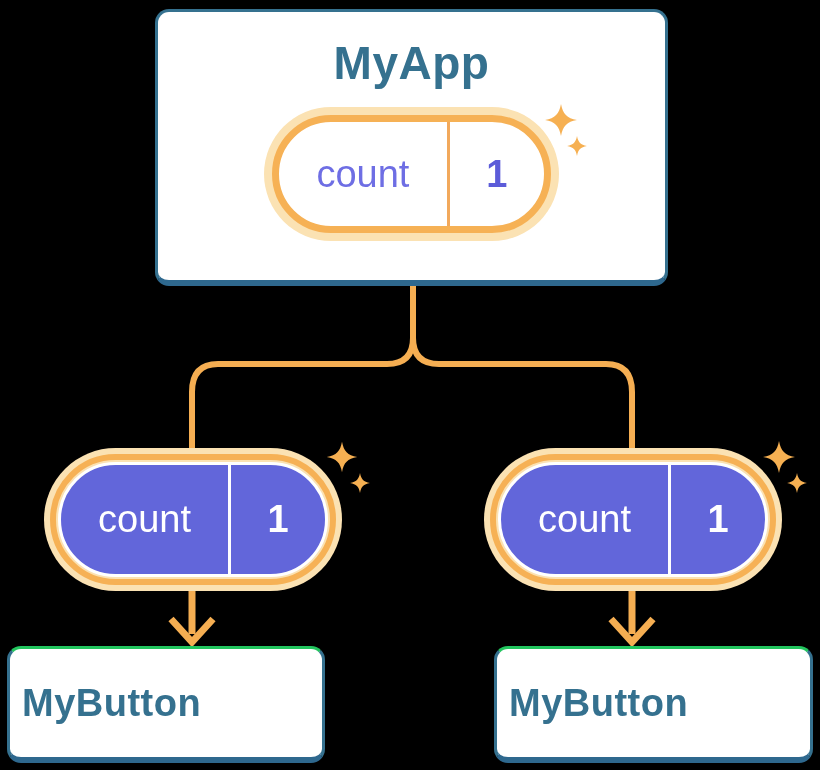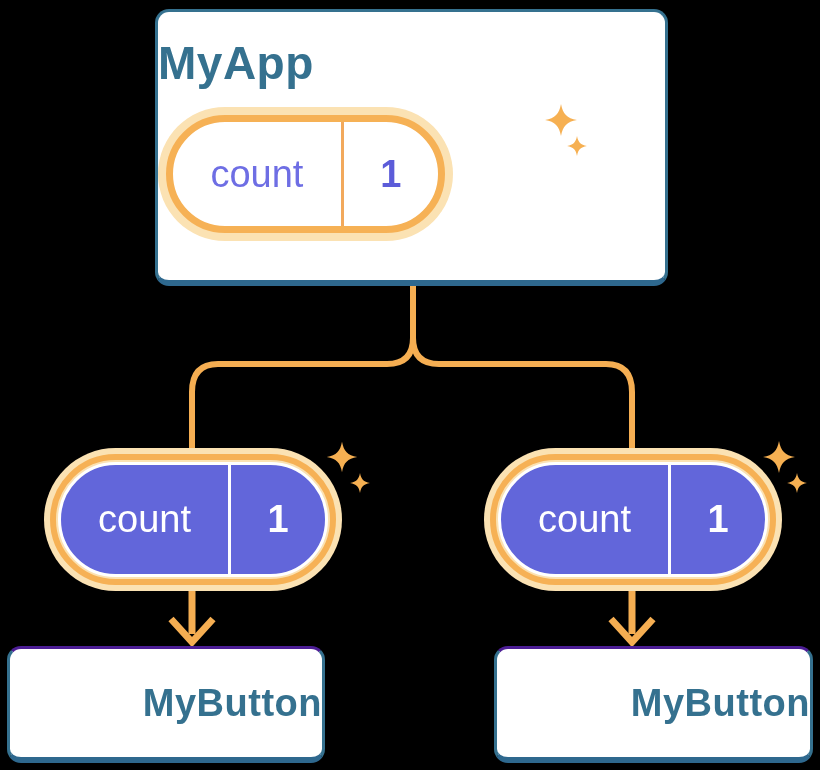--- a/index.html
+++ b/index.html
@@ -11,28 +11,29 @@
   #connector-layer{z-index:1;}
   #sparkle-layer{z-index:3;pointer-events:none;}
 
   
   .card{
     position:absolute;z-index:2;box-sizing:border-box;background:#ffffff;
     border:3px solid #35718f;border-bottom:6px solid #2e688e;border-radius:14px;
   }
   .root-card{
     left:155px;top:9px;width:513px;height:277px;
-    display:flex;flex-direction:column;align-items:flex-start;padding-top:24px;
+    display:flex;flex-direction:column;align-items:center;padding-top:24px;
   }
   .root-title{
     font-size:46px;font-weight:bold;color:#35718f;line-height:1.2;letter-spacing:.5px;
   }
   .child-card{
-    width:318px;height:117px;display:flex;align-items:center;justify-content:flex-end;
-    border-top:3px solid #4c1d95;
+    width:318px;height:117px;display:flex;align-items:center;justify-content:flex-start;
+    border-top:3px solid #22c55e;
+    padding-left:12px;
   }
   .child-card.left{left:7px;top:646px;}
   .child-card.right{left:494px;top:646px;width:319px;}
   .child-title{font-size:38px;font-weight:bold;color:#35718f;letter-spacing:.5px;}
 
   
   .pill-light{
     margin-top:16px;background:#fbe2b3;border-radius:999px;padding:8px;box-sizing:border-box;
   }
   .pill-light-ring{

